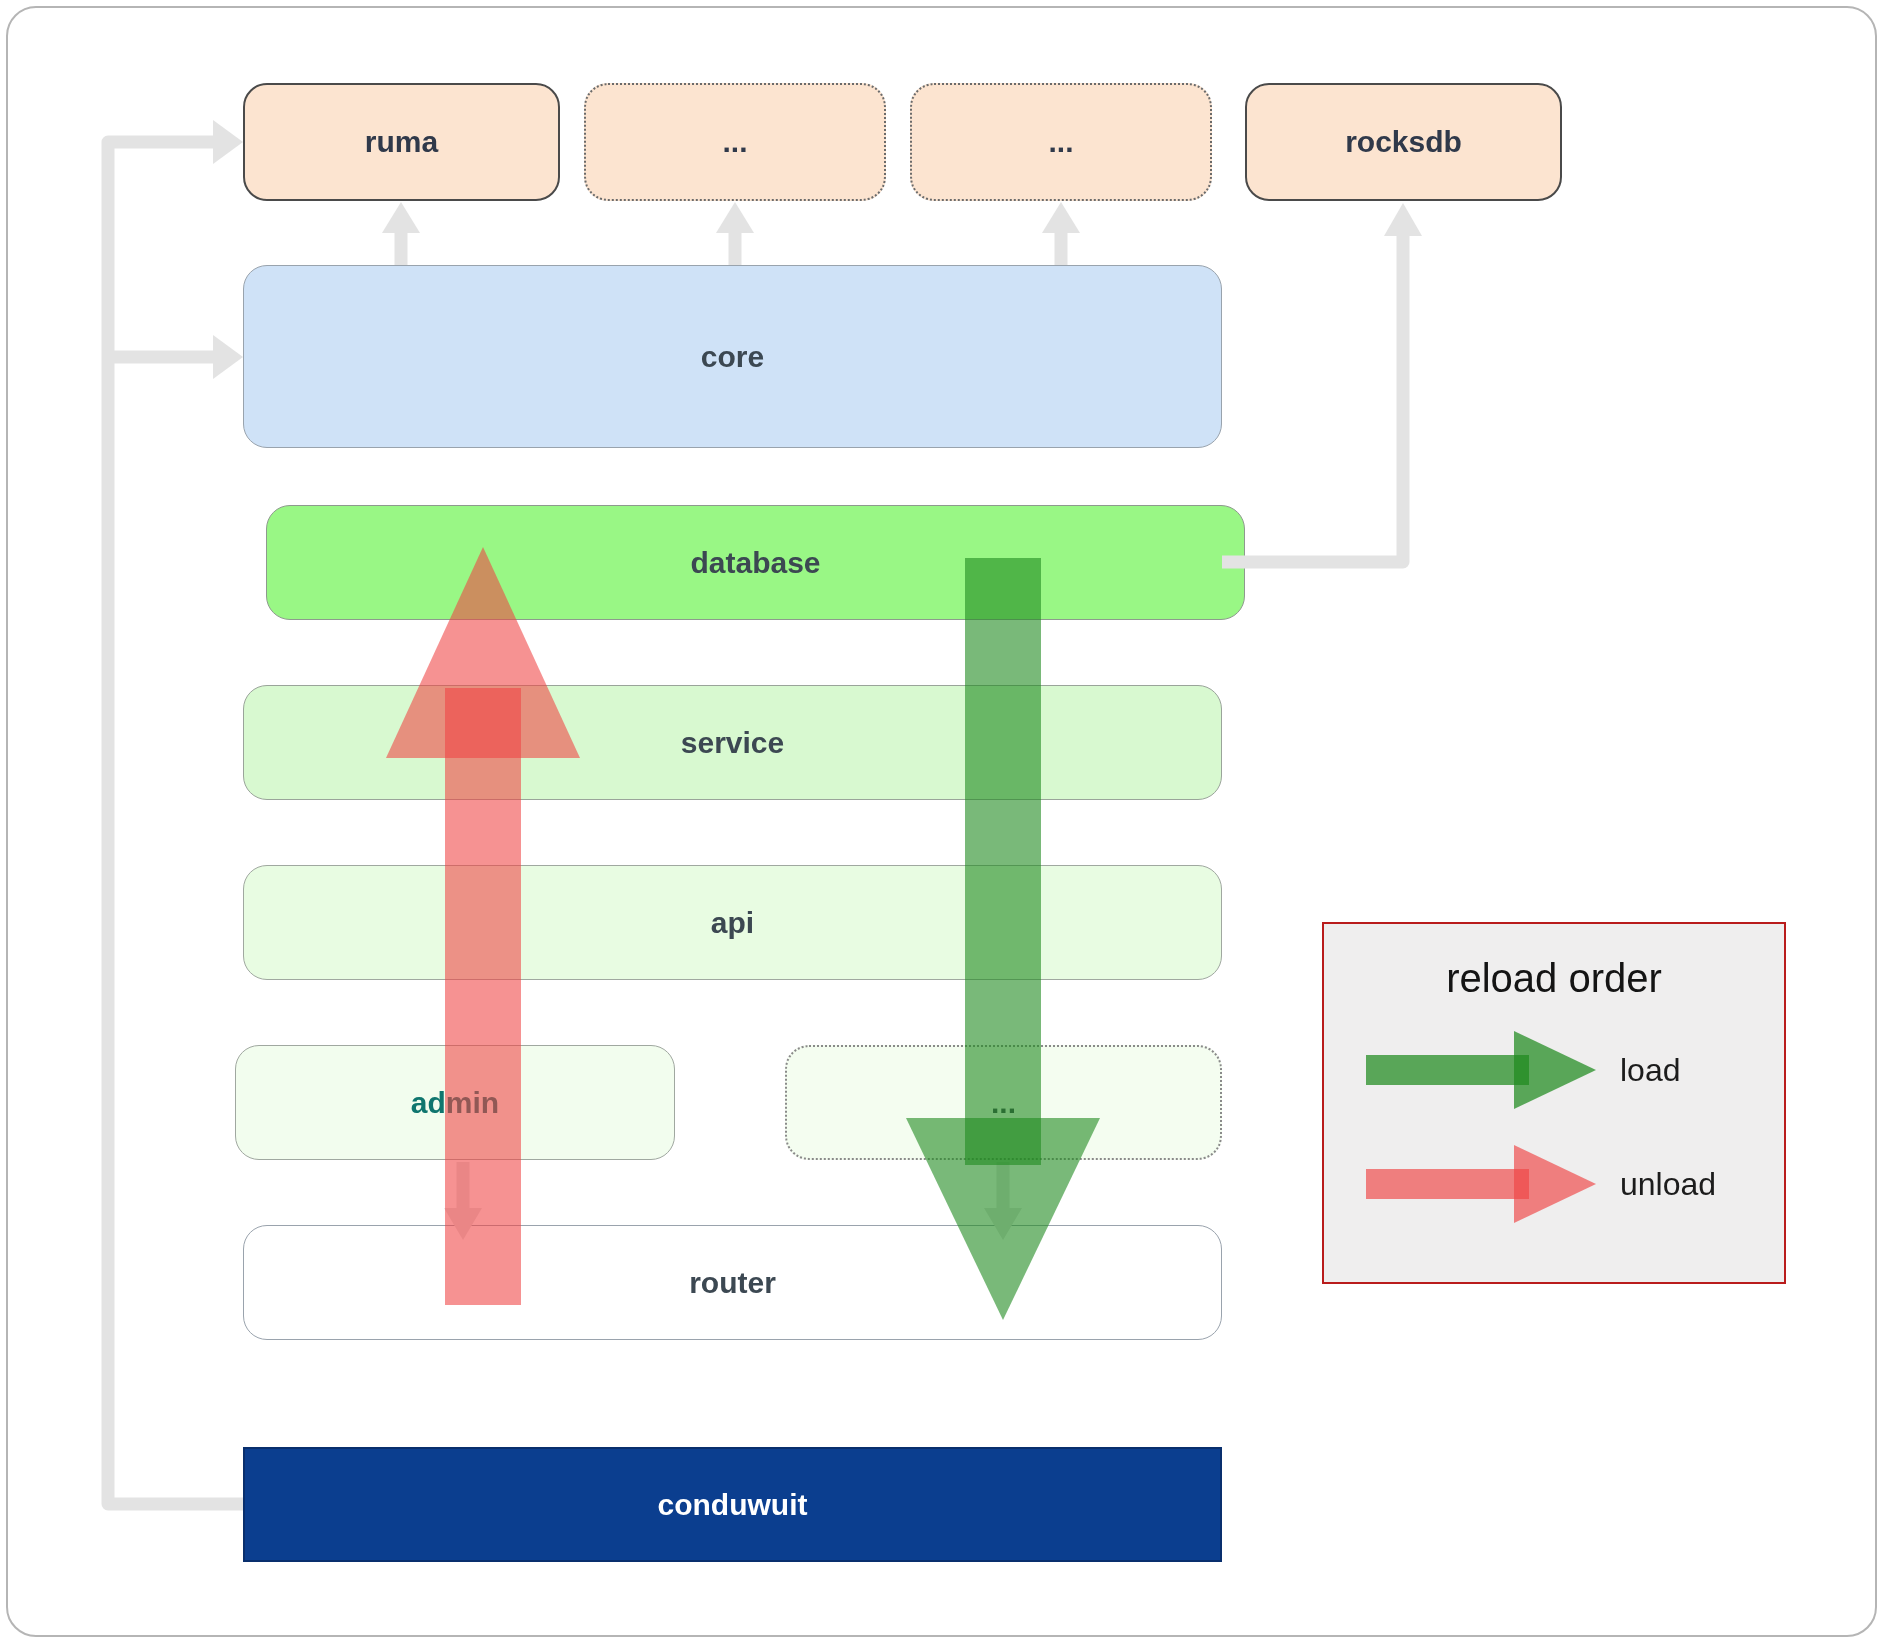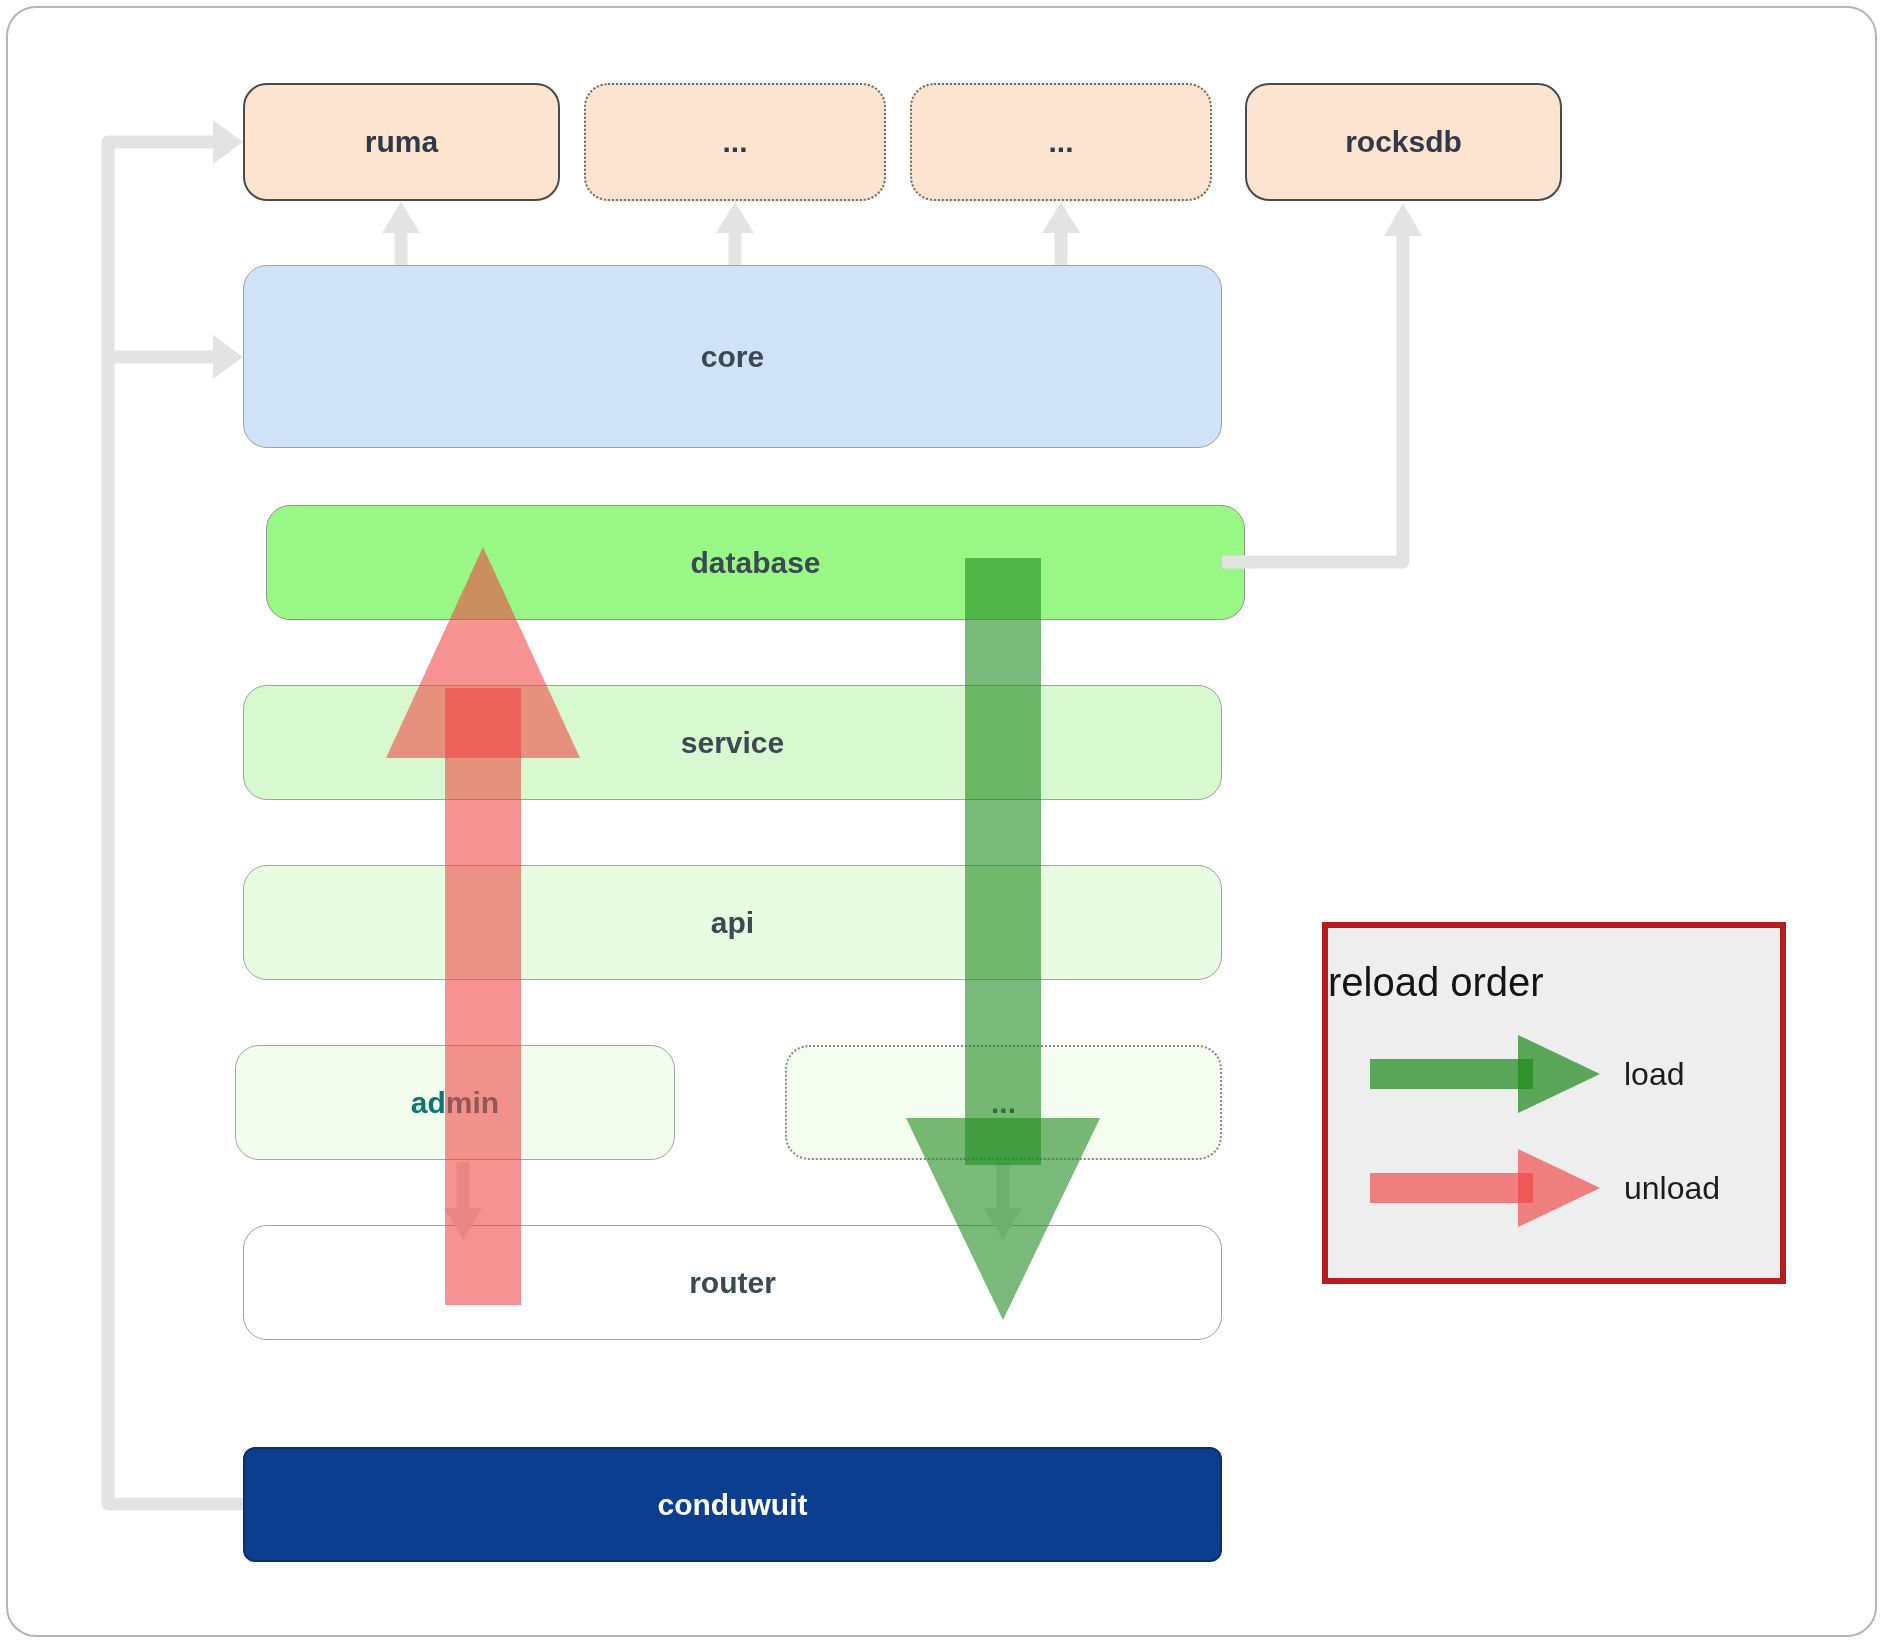--- a/index.html
+++ b/index.html
@@ -45,21 +45,21 @@
   .rocksdb { left: 1245px; top: 83px; width: 317px; height: 118px; }
 
   
   .core     { left: 243px; top: 265px;  width: 979px; height: 183px; background: #cfe2f7; border: 1.5px solid #99a3ad; font-weight: 600; }
   .database { left: 243px; top: 505px;  width: 979px; height: 115px; background: #99f785; border: 1.5px solid #8e9a8e; font-weight: 600; margin-left: 23px; }
   .service  { left: 243px; top: 685px;  width: 979px; height: 115px; background: #d8f9d0; border: 1.5px solid #9aa49a; font-weight: 600; }
   .api      { left: 243px; top: 865px;  width: 979px; height: 115px; background: #e8fce2; border: 1.5px solid #a0a8a0; font-weight: 600; justify-content: center; }
   .admin    { left: 235px; top: 1045px; width: 440px; height: 115px; background: #f2fdee; border: 1.5px solid #a0a8a0; font-weight: 600; color: #0f766e; }
   .modules  { left: 785px; top: 1045px; width: 437px; height: 115px; background: #f4fdf0; border: 2px dotted #8a8a8a; font-weight: 600; }
   .router   { left: 243px; top: 1225px; width: 979px; height: 115px; background: #ffffff; border: 1.5px solid #9aa3ad; font-weight: 600; }
-  .conduwuit{ left: 243px; top: 1447px; width: 979px; height: 115px; background: #0b3e8f; border: 2px solid #092f6d; border-radius: 12px;
+  .conduwuit{ left: 243px; top: 1447px; width: 979px; height: 115px; background: #0b3e8f; border: 2px solid #092f6d; border-radius: 0;
               font-weight: 700; color: #ffffff; }
 
   svg.connectors {
     position: absolute;
     left: 0; top: 0;
     width: 1883px; height: 1643px;
     z-index: 2;
     pointer-events: none;
   }
   svg.bigarrows {
@@ -69,26 +69,26 @@
     z-index: 3;
     pointer-events: none;
   }
 
   
   .legend {
     position: absolute;
     left: 1322px; top: 922px;
     width: 464px; height: 362px;
     background: #efeeee;
-    border: 6px solid #b91c1c;
+    border: 2px solid #b91c1c;
     z-index: 2;
     box-sizing: border-box;
     display: flex;
     flex-direction: column;
-    align-items: flex-start;
+    align-items: center;
   }
   .legend-title {
     margin-top: 32px;
     font-size: 40px;
     color: #141414;
     font-weight: 500;
   }
   .legend-row {
     display: flex;
     align-items: center;

